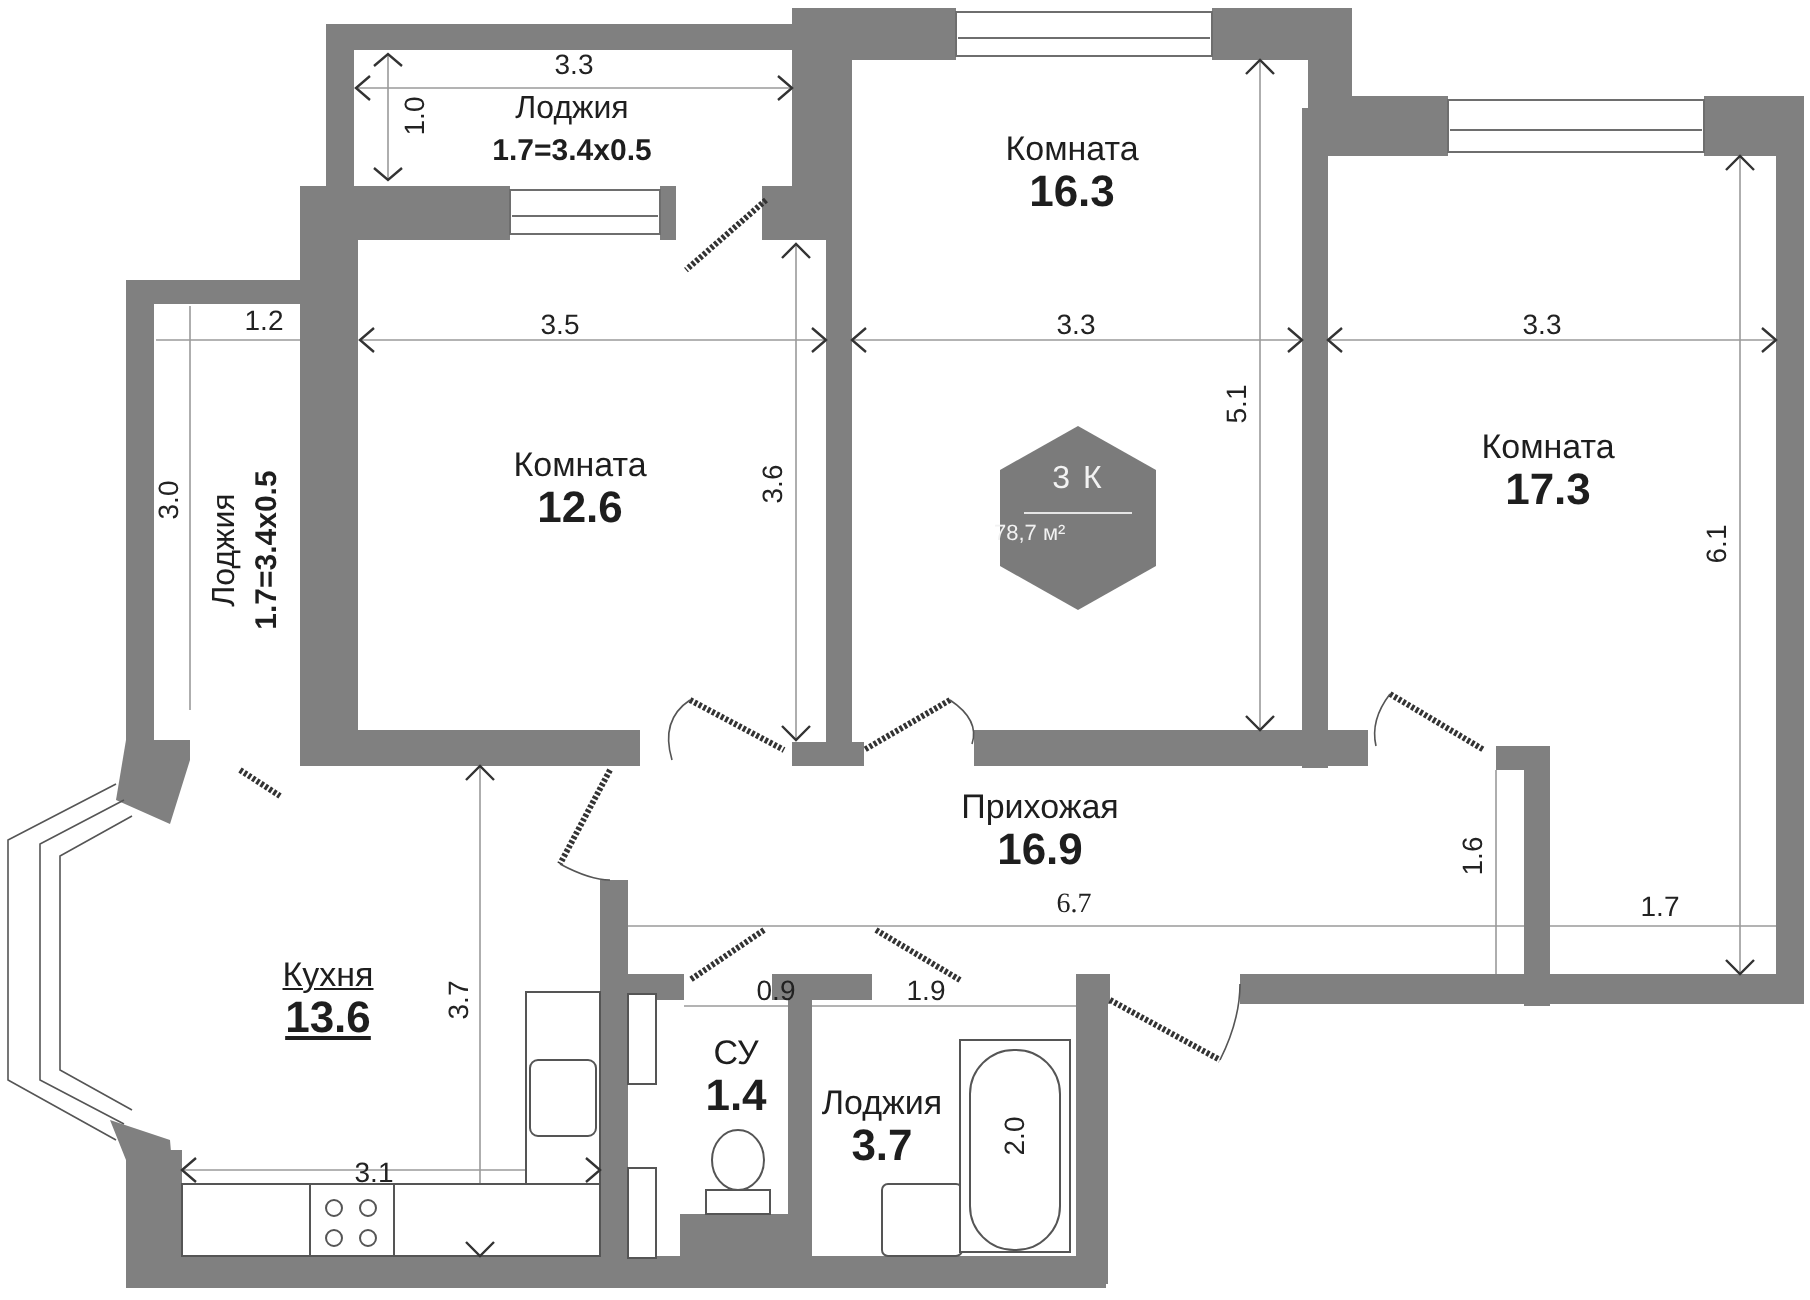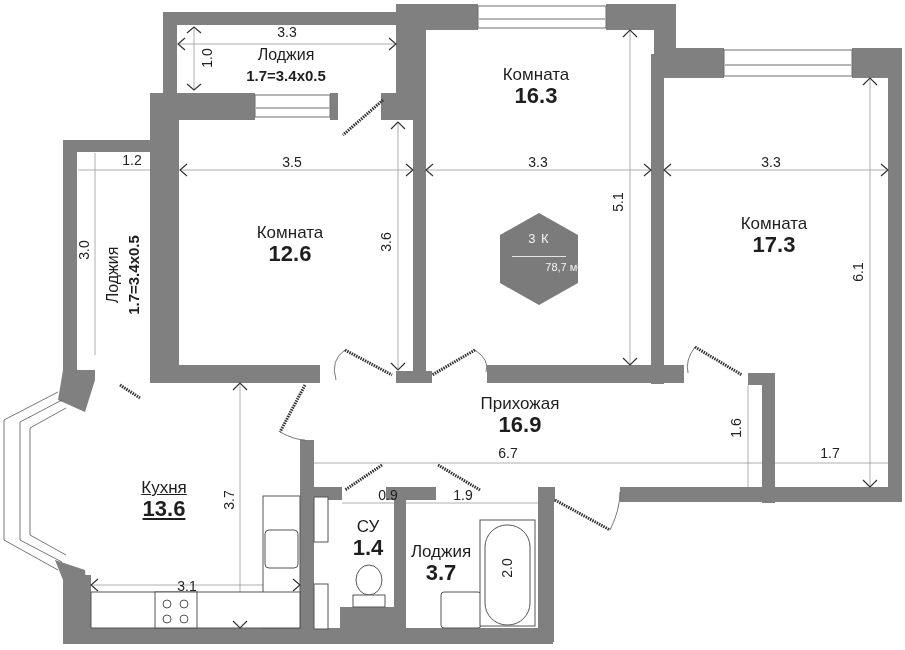--- a/index.html
+++ b/index.html
@@ -13,23 +13,23 @@
   .door { stroke: #333; stroke-width: 3; stroke-dasharray: 1.5 1; }
   .swing { stroke: #555; stroke-width: 0.8; fill: none; }
   .fix { fill: #ffffff; stroke: #555; stroke-width: 1; }
   .lbl { position: absolute; text-align: center; color: #1e1e1e; white-space: nowrap; transform: translate(-50%, -50%); }
   .room-name { font-size: 17px; line-height: 20px; display: block; }
   .room-area { font-size: 22px; font-weight: bold; line-height: 22px; display: block; }
   .dimtxt { position: absolute; font-size: 14px; color: #222; white-space: nowrap; transform: translate(-50%, -50%); }
   .vert { transform: translate(-50%, -50%) rotate(-90deg); }
   .badge { position: absolute; left: 497px; top: 211px; width: 84px; height: 96px; }
   .badge svg { position: absolute; left: 0; top: 0; }
-  .badge-type { position: absolute; left: 0; width: 84px; top: 20px; text-align: center; color: #f2f2f2; font-size: 13px; letter-spacing: 1px; }
+  .badge-type { position: absolute; left: 0; width: 84px; top: 20px; text-align: center; color: #f2f2f2; font-size: 16px; letter-spacing: 1px; }
   .badge-line { position: absolute; left: 15px; width: 54px; top: 45px; height: 1px; background: #e5e5e5; }
-  .badge-area { position: absolute; left: 0; width: 84px; top: 50px; text-align: right; color: #f2f2f2; font-size: 11px; }
+  .badge-area { position: absolute; left: 0; width: 84px; top: 50px; text-align: left; color: #f2f2f2; font-size: 11px; }
 </style>
 </head>
 <body>
 
 <svg id="plan" viewBox="0 0 905 650" xmlns="http://www.w3.org/2000/svg">
 
   <g>
 
     <rect class="wall" x="163" y="12" width="245" height="13"></rect>
     <rect class="wall" x="163" y="12" width="14" height="82"></rect>
@@ -211,27 +211,27 @@
 </div>
 <div class="lbl" style="left:441px;top:563px;">
   <span class="room-name">Лоджия</span>
   <span class="room-area">3.7</span>
 </div>
 
 <span class="dimtxt" style="left:287px;top:32px;">3.3</span>
 <span class="dimtxt vert" style="left:207px;top:58px;">1.0</span>
 <span class="dimtxt" style="left:115px;top:160px;margin-left:17px;">1.2</span>
 <span class="dimtxt vert" style="left:84px;top:250px;">3.0</span>
-<span class="dimtxt" style="left:292px;top:162px;">3.5</span>
+<span class="dimtxt" style="left:280px;top:162px;">3.5</span>
 <span class="dimtxt vert" style="left:386px;top:242px;">3.6</span>
 <span class="dimtxt" style="left:538px;top:162px;">3.3</span>
 <span class="dimtxt vert" style="left:618px;top:202px;">5.1</span>
 <span class="dimtxt" style="left:771px;top:162px;">3.3</span>
 <span class="dimtxt vert" style="left:858px;top:272px;">6.1</span>
-<span class="dimtxt" style="left:508px;top:453px;">6.7</span>
+<span class="dimtxt" style="left:537px;top:453px;font-family:Liberation Serif, serif;">6.7</span>
 <span class="dimtxt vert" style="left:736px;top:428px;">1.6</span>
 <span class="dimtxt" style="left:830px;top:453px;text-align:right;">1.7</span>
 <span class="dimtxt" style="left:187px;top:586px;">3.1</span>
 <span class="dimtxt vert" style="left:229px;top:500px;">3.7</span>
 <span class="dimtxt" style="left:368px;top:495px;margin-left:20px;">0.9</span>
 <span class="dimtxt" style="left:463px;top:495px;text-align:center;">1.9</span>
 <span class="dimtxt vert" style="left:507px;top:568px;">2.0</span>
 
 <div class="badge">
   <svg width="84" height="96" viewBox="0 0 84 96">

